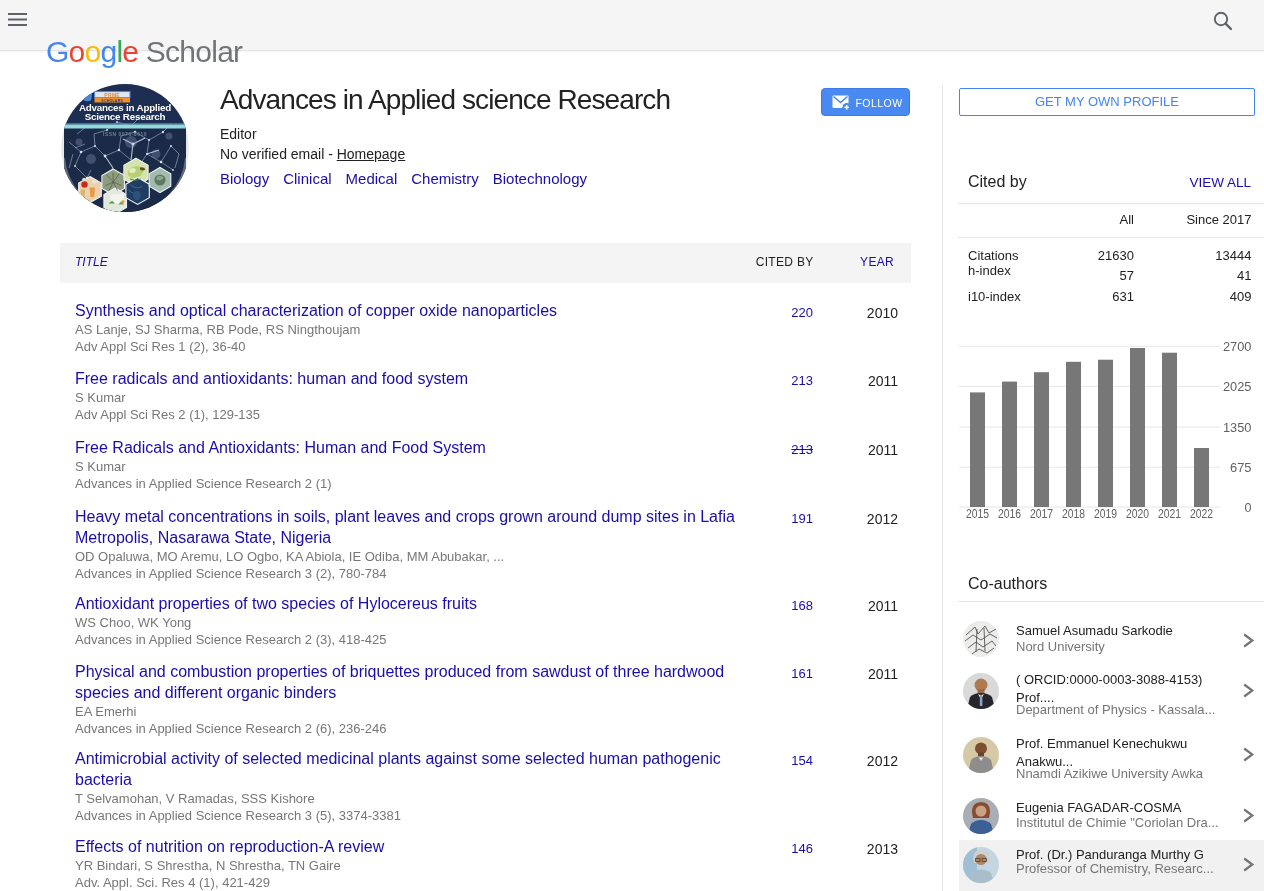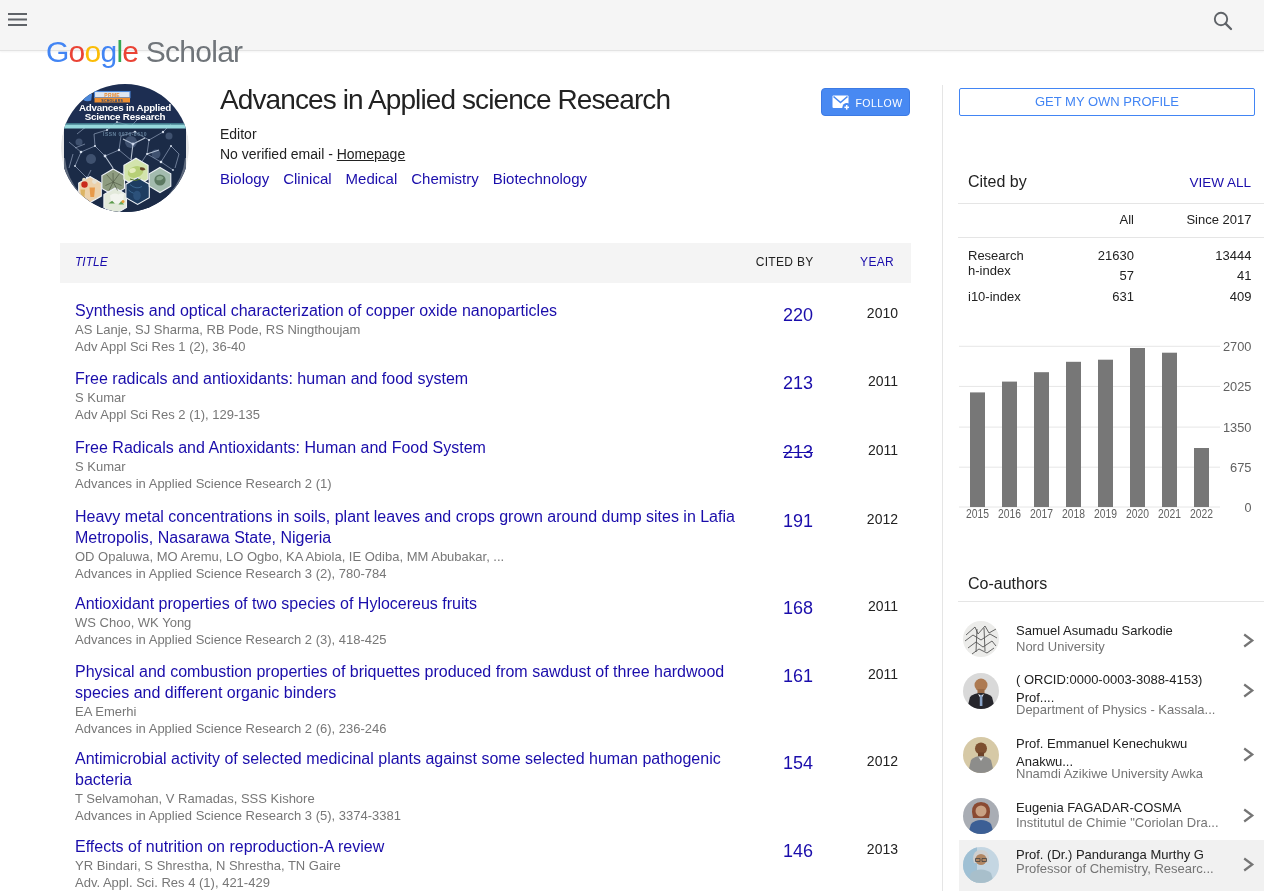--- a/index.html
+++ b/index.html
@@ -19,21 +19,21 @@
 #follow { position:absolute; left:821px; top:88px; width:89px; height:28px; background:#4889f2; border:1px solid #3c7ae4; border-radius:4px; }
 #follow span { position:absolute; left:33.5px; top:7.5px; font-size:10.5px; color:#fff; letter-spacing:0.45px; }
 
 #thead { position:absolute; left:60px; top:243px; width:851px; height:40px; background:#f4f4f4; font-size:12px; }
 #thead .t1 { position:absolute; left:15px; top:12px; color:#1a0dab;font-style:italic; }
 #thead .t2 { position:absolute; left:0; top:12px; width:753.5px; text-align:right; color:#222; letter-spacing:0.3px; }
 #thead .t3 { position:absolute; left:0; top:12px; width:834px; text-align:right; color:#1a0dab; letter-spacing:0.3px; }
 .pub { position:absolute; left:60px; width:851px; }
 .pub .ti { position:absolute; left:15px; top:0; width:690px; font-size:16px; line-height:21px; color:#1a0dab; }
 .pub .au, .pub .jo { position:absolute; left:15px; width:690px; font-size:13px; line-height:17px; color:#777; white-space:nowrap; }
-.pub .ci { position:absolute; left:0; top:5px; width:753px; text-align:right; font-size:18px; color:#1a0dab; }
+.pub .ci { position:absolute; left:0; top:5px; width:753px; text-align:right; font-size:13px; color:#1a0dab; }
 .pub .yr { position:absolute; left:0; top:5px; width:838px; text-align:right; font-size:14px; color:#222; }
 </style>
 </head>
 <body>
 <style>
 
 #vline { position:absolute; left:942px; top:85px; width:1px; height:806px; background:#e5e5e5; }
 #getprof { position:absolute; left:959px; top:88px; width:296px; height:28px; border:1px solid #4285f4; border-radius:2px; background:#fff; text-align:center; font-size:13px; color:#4285f4; line-height:26px; letter-spacing:0px; }
 #citedby-h { position:absolute; left:968px; top:173px; font-size:16px; color:#222; }
 #viewall { position:absolute; left:967px; top:174.5px; width:284px; text-align:right; font-size:13.5px; color:#1a0dab; }
@@ -136,21 +136,21 @@
     <span class="yr">2013</span>
 </div>
 <div id="vline"></div>
 <div id="getprof">GET MY OWN PROFILE</div>
 <div id="citedby-h">Cited by</div>
 <a id="viewall" class="abs">VIEW ALL</a>
 <div class="srule" style="top:203px"></div>
 <span class="st str" style="left:968px;top:211.5px;width:166px">All</span>
 <span class="st str" style="left:968px;top:211.5px;width:283.5px">Since 2017</span>
 <div class="srule" style="top:237px"></div>
-<span class="st" style="left:968px;top:248px">Research</span>
+<span class="st" style="left:968px;top:248px">Citations</span>
 <span class="st str" style="left:968px;top:248px;width:166px">21630</span>
 <span class="st str" style="left:968px;top:248px;width:283.5px">13444</span>
 <span class="st" style="left:968px;top:263px">h-index</span>
 <span class="st str" style="left:968px;top:268.2px;width:166px">57</span>
 <span class="st str" style="left:968px;top:268.2px;width:283.5px">41</span>
 <span class="st" style="left:968px;top:288.7px">i10-index</span>
 <span class="st str" style="left:968px;top:288.7px;width:166px">631</span>
 <span class="st str" style="left:968px;top:288.7px;width:283.5px">409</span>
 <svg class="abs" style="left:944px;top:330px" width="320" height="200" viewBox="0 0 320 200">
  <g stroke="#e6e6e6" stroke-width="1">

